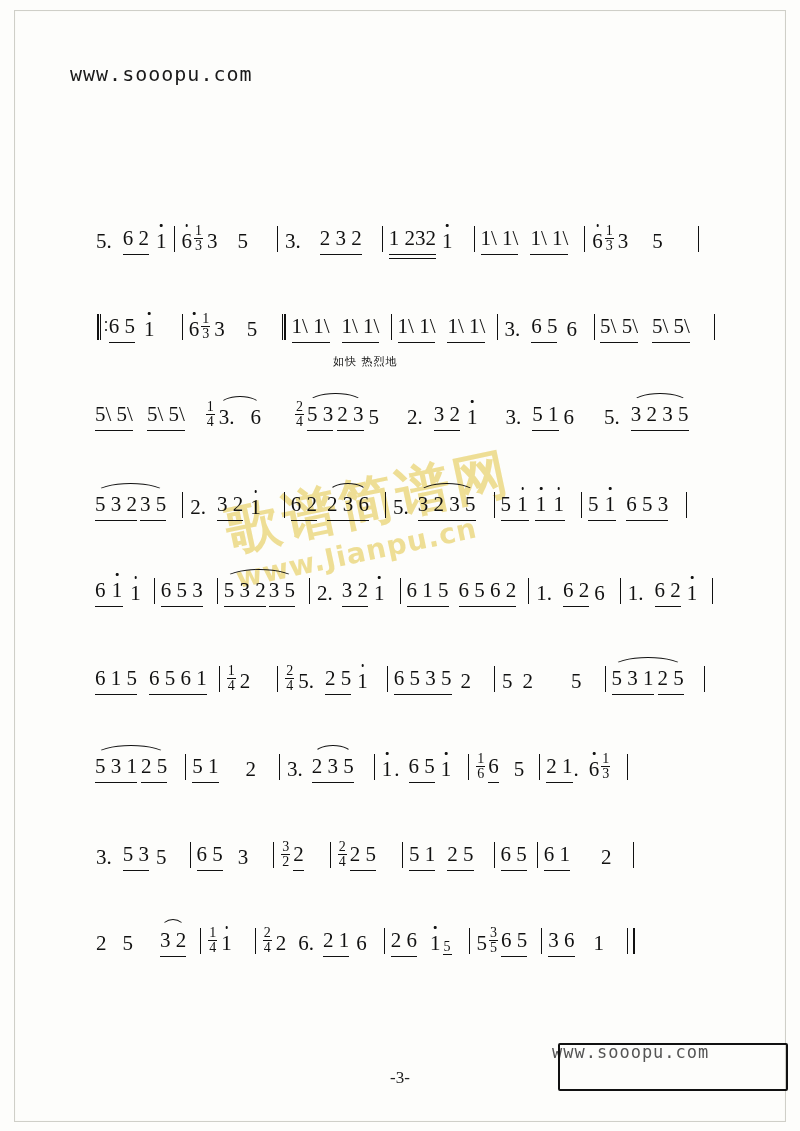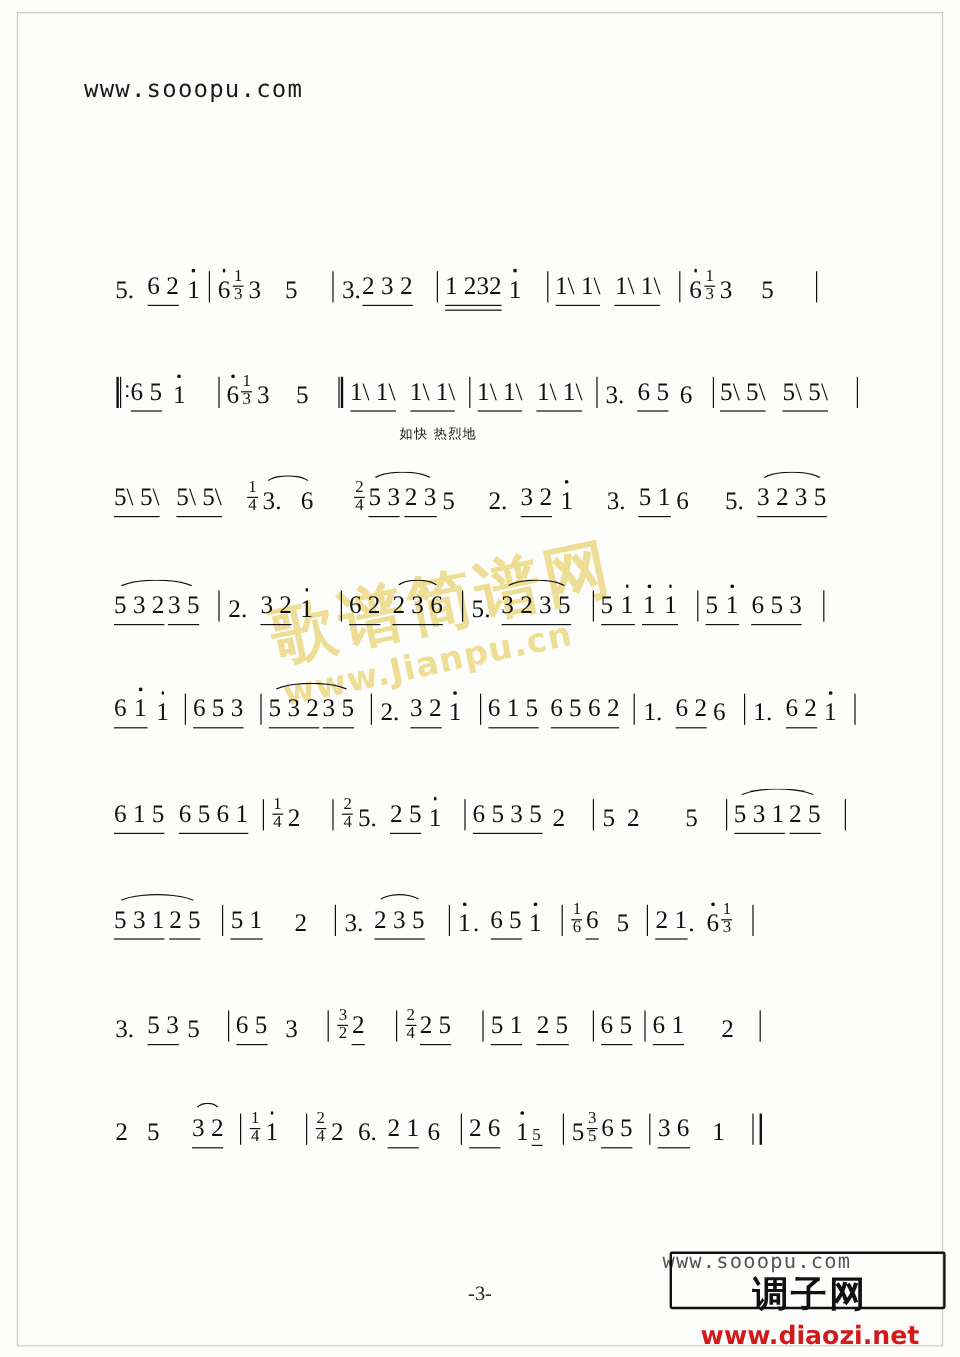--- a/index.html
+++ b/index.html
@@ -268,21 +268,21 @@
         <span class="barline"></span>
         <span class="note">6<span class="dot-high"></span></span>
         <span class="meter">
             <i>1</i>
             <b>3</b>
           </span>
         <span class="cell">3</span>
         <span class="cell" style="margin-left:18px;">5</span>
         <span class="barline" style="margin-left:28px;"></span>
         <span class="cell">3.</span>
-        <span class="grp beam1" style="margin-left:0;">2&nbsp;3&nbsp;2</span>
+        <span class="grp beam1" style="margin-left:18px;">2&nbsp;3&nbsp;2</span>
         <span class="barline" style="margin-left:20px;"></span>
         <span class="grp beam1 beam2">1&nbsp;2<span style="position:relative;">3</span>2</span>
         <span class="note" style="margin-left:5px;">1<span class="dot-high"></span></span>
         <span class="barline" style="margin-left:20px;"></span>
         <span class="grp beam1">1\&nbsp;1\</span>
         <span class="grp beam1" style="margin-left:12px;">1\&nbsp;1\</span>
         <span class="barline" style="margin-left:16px;"></span>
         <span class="note">6<span class="dot-high"></span></span>
         <span class="meter">
             <i>1</i>
@@ -543,17 +543,13 @@
         <span class="dbl-barline" style="margin-left:22px;"></span>
       </div>
     </div>
 
   </div>
 
   <div class="page-number">-3-</div>
   <div class="footer-url">www.sooopu.com</div>
 
   <div class="stamp-box"></div>
-  <div class="stamp">
-    <div class="stamp-cn">调子网</div>
-    <div class="stamp-en">www.diaozi.net</div>
-  </div>
 </div>
 
 </body></html>

